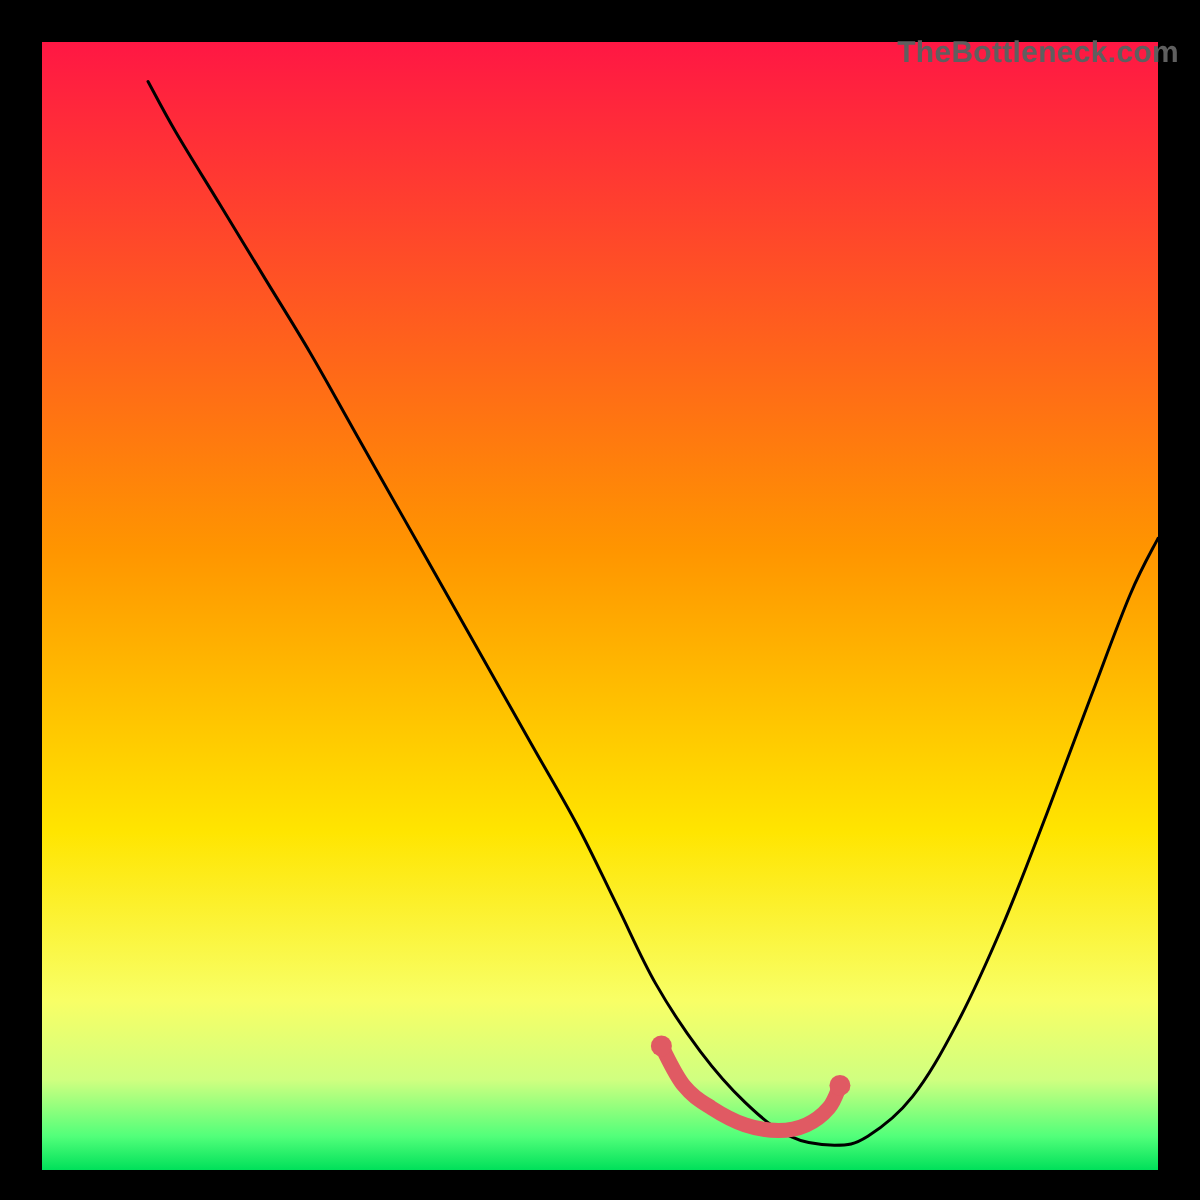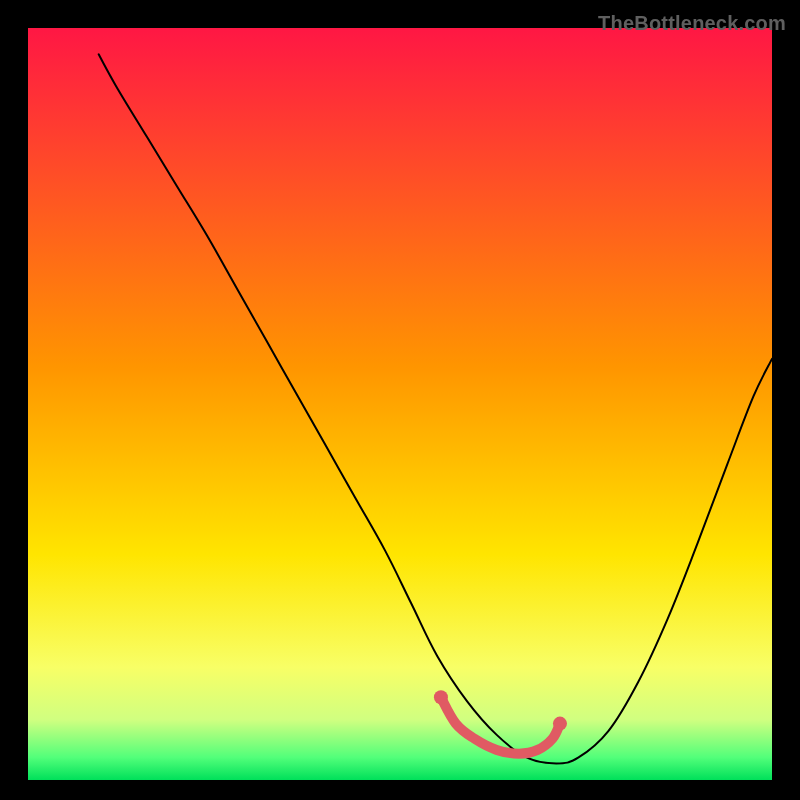--- a/index.html
+++ b/index.html
@@ -10,21 +10,21 @@
     background: #000;
     overflow: hidden;
   }
   .container {
     position: relative;
     width: 800px;
     height: 800px;
   }
   .watermark {
     position: absolute;
-    top: 12px;
+    top: 24px;
     right: 14px;
     font-family: Arial, Helvetica, sans-serif;
     font-size: 20px;
     font-weight: 600;
     color: #5f5f5f;
     letter-spacing: 0.2px;
     user-select: none;
   }
   svg.plot {
     position: absolute;

